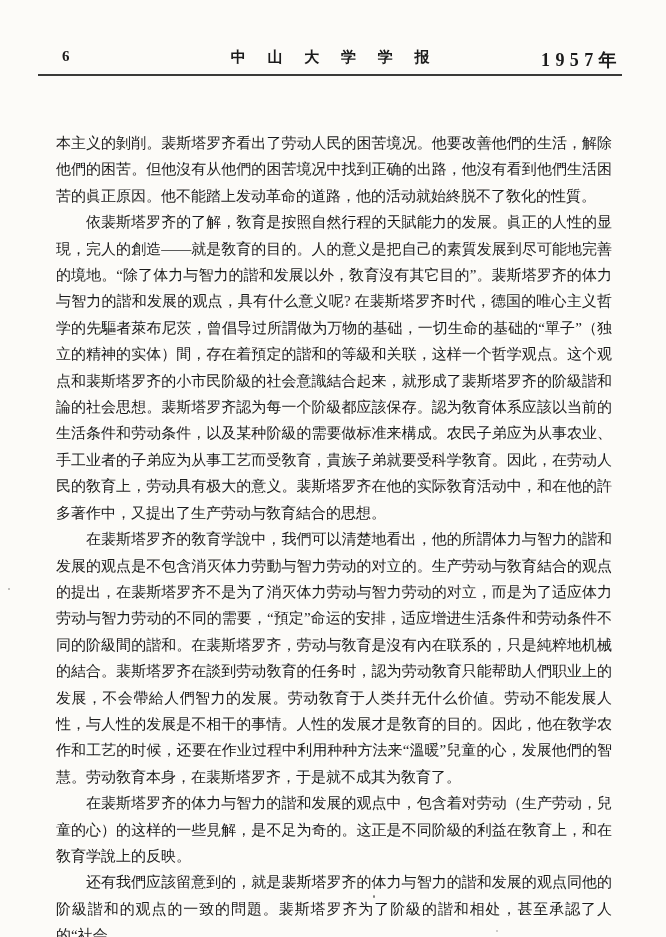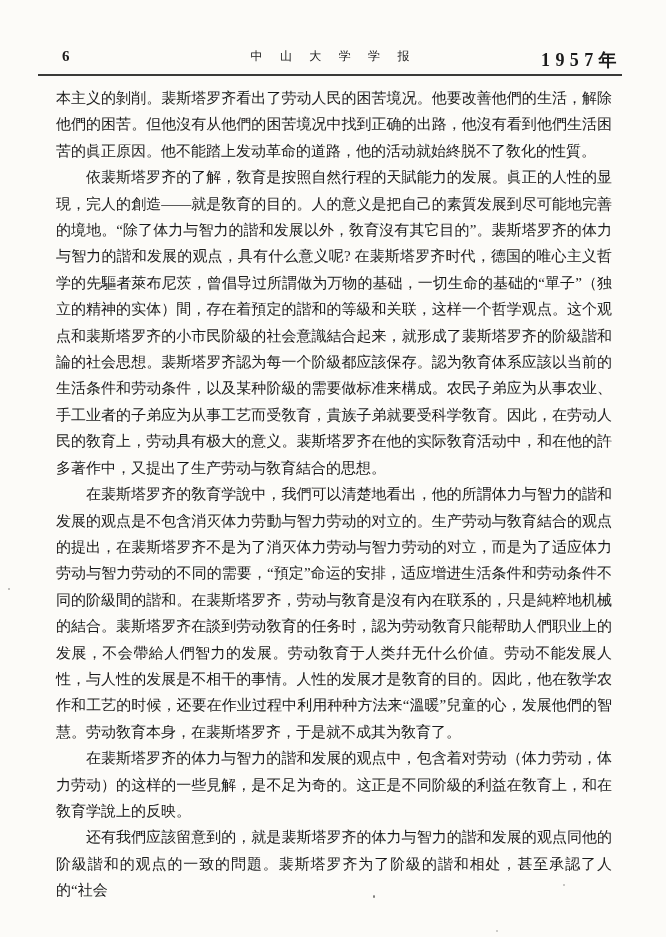--- a/index.html
+++ b/index.html
@@ -29,22 +29,22 @@
     top: 6px;
     font-size: 15px;
     font-weight: bold;
     letter-spacing: 1px;
   }
   .journal-title {
     position: absolute;
     left: 50%;
     top: 6px;
     transform: translateX(-50%);
-    font-size: 12px;
-    font-weight: normal;
+    font-size: 15px;
+    font-weight: bold;
     letter-spacing: 1.45em;
     text-indent: 1.45em; 
     white-space: nowrap;
     text-align: center;
   }
   .issue-year {
     position: absolute;
     right: 0;
     top: 6px;
     font-size: 18px;
@@ -61,21 +61,21 @@
     font-size: 15px;
     line-height: 26.4px;
     text-align: justify;
     text-justify: inter-character;
   }
   .page-body p {
     margin: 0;
     padding: 0;
     text-indent: 2em;
   }
-  .page-body p.noindent { text-indent: 0; }
+  .page-body p.noindent { text-indent: 0; margin-top: 45px; }
   
   .speck {
     position: absolute;
     background: #4a4a48;
     border-radius: 50%;
     opacity: 0.75;
   }
   .speck.s1 { left: 373px; top: 895px; width: 2px; height: 3px; }
   .speck.s2 { left: 563px; top: 884px; width: 2px; height: 2px; opacity: 0.4; }
   .speck.s3 { left: 496px; top: 930px; width: 2px; height: 2px; opacity: 0.35; }
@@ -89,21 +89,21 @@
   <div class="running-head">
     <span class="page-number">6</span>
     <span class="journal-title">中山大学学报</span>
     <span class="issue-year">1957年</span>
   </div>
 
   <div class="page-body">
     <p class="noindent">本主义的剝削。裴斯塔罗齐看出了劳动人民的困苦境况。他要改善他們的生活，解除他們的困苦。但他沒有从他們的困苦境况中找到正确的出路，他沒有看到他們生活困苦的眞正原因。他不能踏上发动革命的道路，他的活动就始終脱不了敎化的性質。</p>
     <p>依裴斯塔罗齐的了解，敎育是按照自然行程的天賦能力的发展。眞正的人性的显現，完人的創造——就是敎育的目的。人的意义是把自己的素質发展到尽可能地完善的境地。“除了体力与智力的諧和发展以外，敎育沒有其它目的”。裴斯塔罗齐的体力与智力的諧和发展的观点，具有什么意义呢? 在裴斯塔罗齐时代，德国的唯心主义哲学的先驅者萊布尼茨，曾倡导过所謂做为万物的基础，一切生命的基础的“單子”（独立的精神的实体）間，存在着預定的諧和的等級和关联，这样一个哲学观点。这个观点和裴斯塔罗齐的小市民阶級的社会意識結合起来，就形成了裴斯塔罗齐的阶級諧和論的社会思想。裴斯塔罗齐認为每一个阶級都应該保存。認为敎育体系应該以当前的生活条件和劳动条件，以及某种阶級的需要做标准来構成。农民子弟应为从事农业、手工业者的子弟应为从事工艺而受敎育，貴族子弟就要受科学敎育。因此，在劳动人民的敎育上，劳动具有极大的意义。裴斯塔罗齐在他的实际敎育活动中，和在他的許多著作中，又提出了生产劳动与敎育結合的思想。</p>
     <p>在裴斯塔罗齐的敎育学說中，我們可以清楚地看出，他的所謂体力与智力的諧和发展的观点是不包含消灭体力劳動与智力劳动的对立的。生产劳动与敎育結合的观点的提出，在裴斯塔罗齐不是为了消灭体力劳动与智力劳动的对立，而是为了适应体力劳动与智力劳动的不同的需要，“預定”命运的安排，适应增进生活条件和劳动条件不同的阶級間的諧和。在裴斯塔罗齐，劳动与敎育是沒有內在联系的，只是純粹地机械的結合。裴斯塔罗齐在談到劳动敎育的任务时，認为劳动敎育只能帮助人們职业上的发展，不会帶給人們智力的发展。劳动敎育于人类幷无什么价値。劳动不能发展人性，与人性的发展是不相干的事情。人性的发展才是敎育的目的。因此，他在敎学农作和工艺的时候，还要在作业过程中利用种种方法来“溫暖”兒童的心，发展他們的智慧。劳动敎育本身，在裴斯塔罗齐，于是就不成其为敎育了。</p>
-    <p>在裴斯塔罗齐的体力与智力的諧和发展的观点中，包含着对劳动（体力劳动，体力劳动）的这样的一些見解，是不足为奇的。这正是不同阶級的利益在敎育上，和在敎育学說上的反映。</p>
+    <p>在裴斯塔罗齐的体力与智力的諧和发展的观点中，包含着对劳动（生产劳动，兒童的心）的这样的一些見解，是不足为奇的。这正是不同阶級的利益在敎育上，和在敎育学說上的反映。</p>
     <p>还有我們应該留意到的，就是裴斯塔罗齐的体力与智力的諧和发展的观点同他的阶級諧和的观点的一致的問題。裴斯塔罗齐为了阶級的諧和相处，甚至承認了人的“社会</p>
   </div>
 
   <div class="speck s1"></div>
   <div class="speck s2"></div>
   <div class="speck s3"></div>
   <div class="speck s4"></div>
 
 </div>
 

